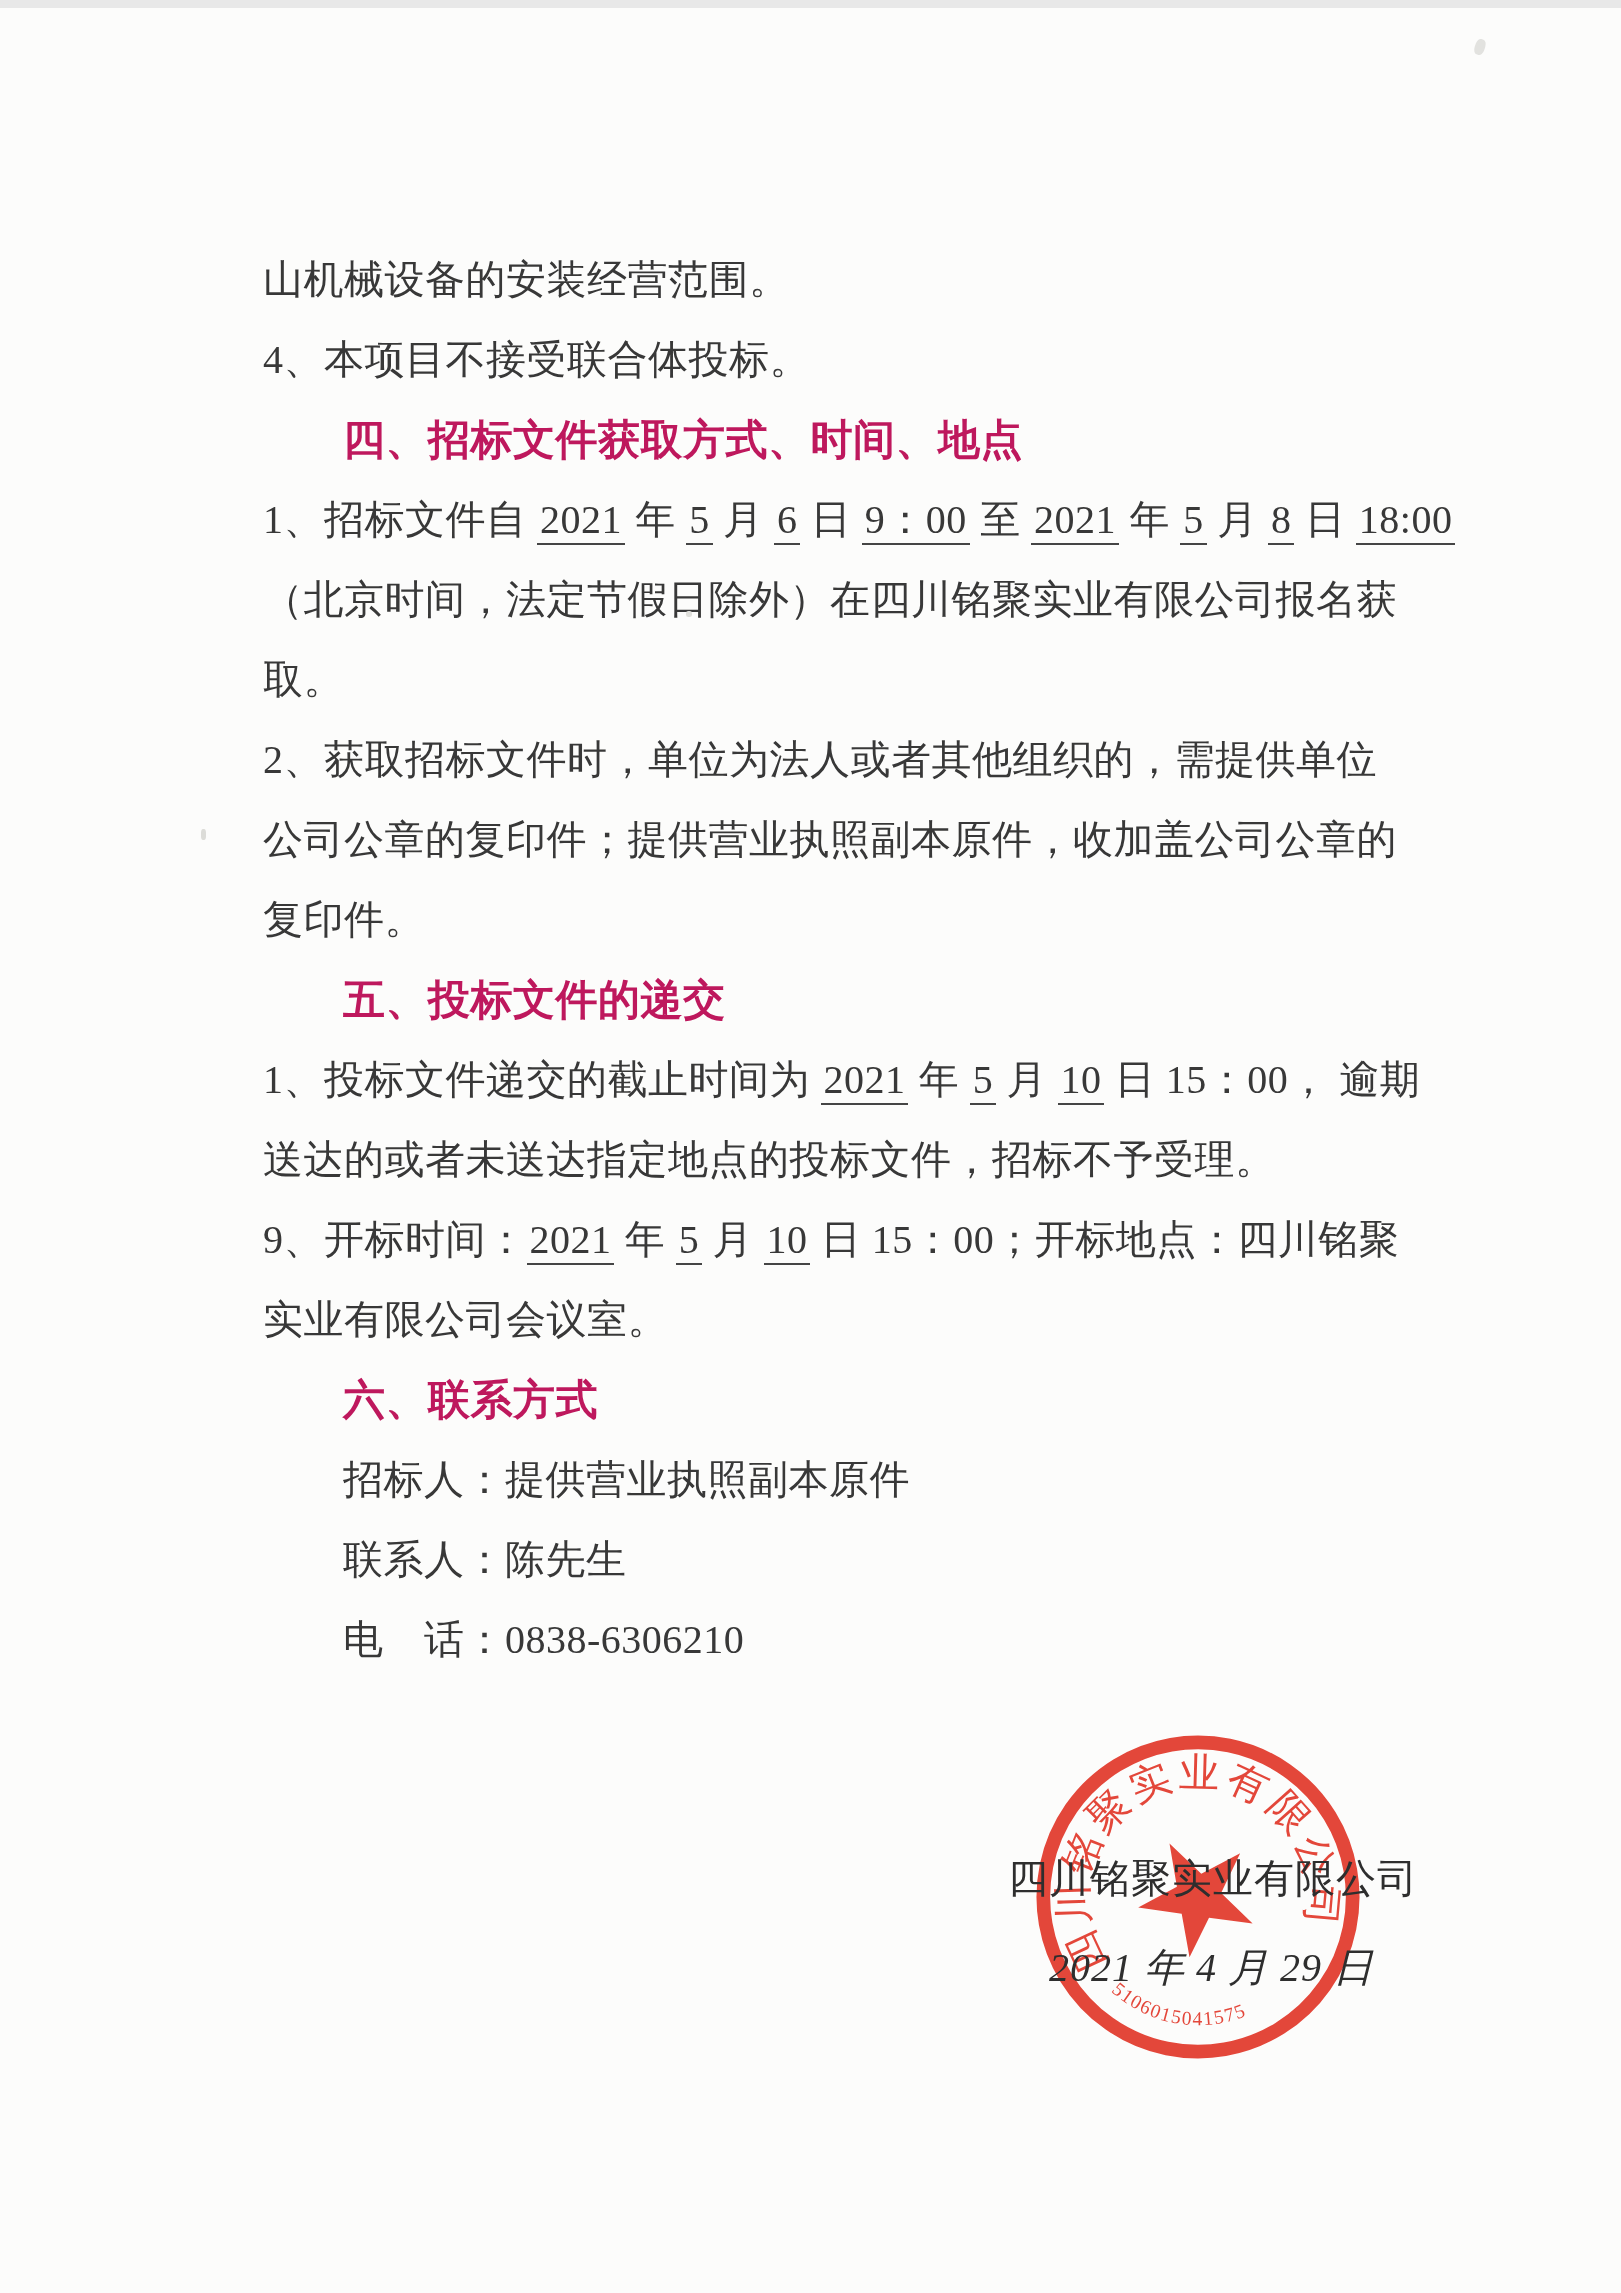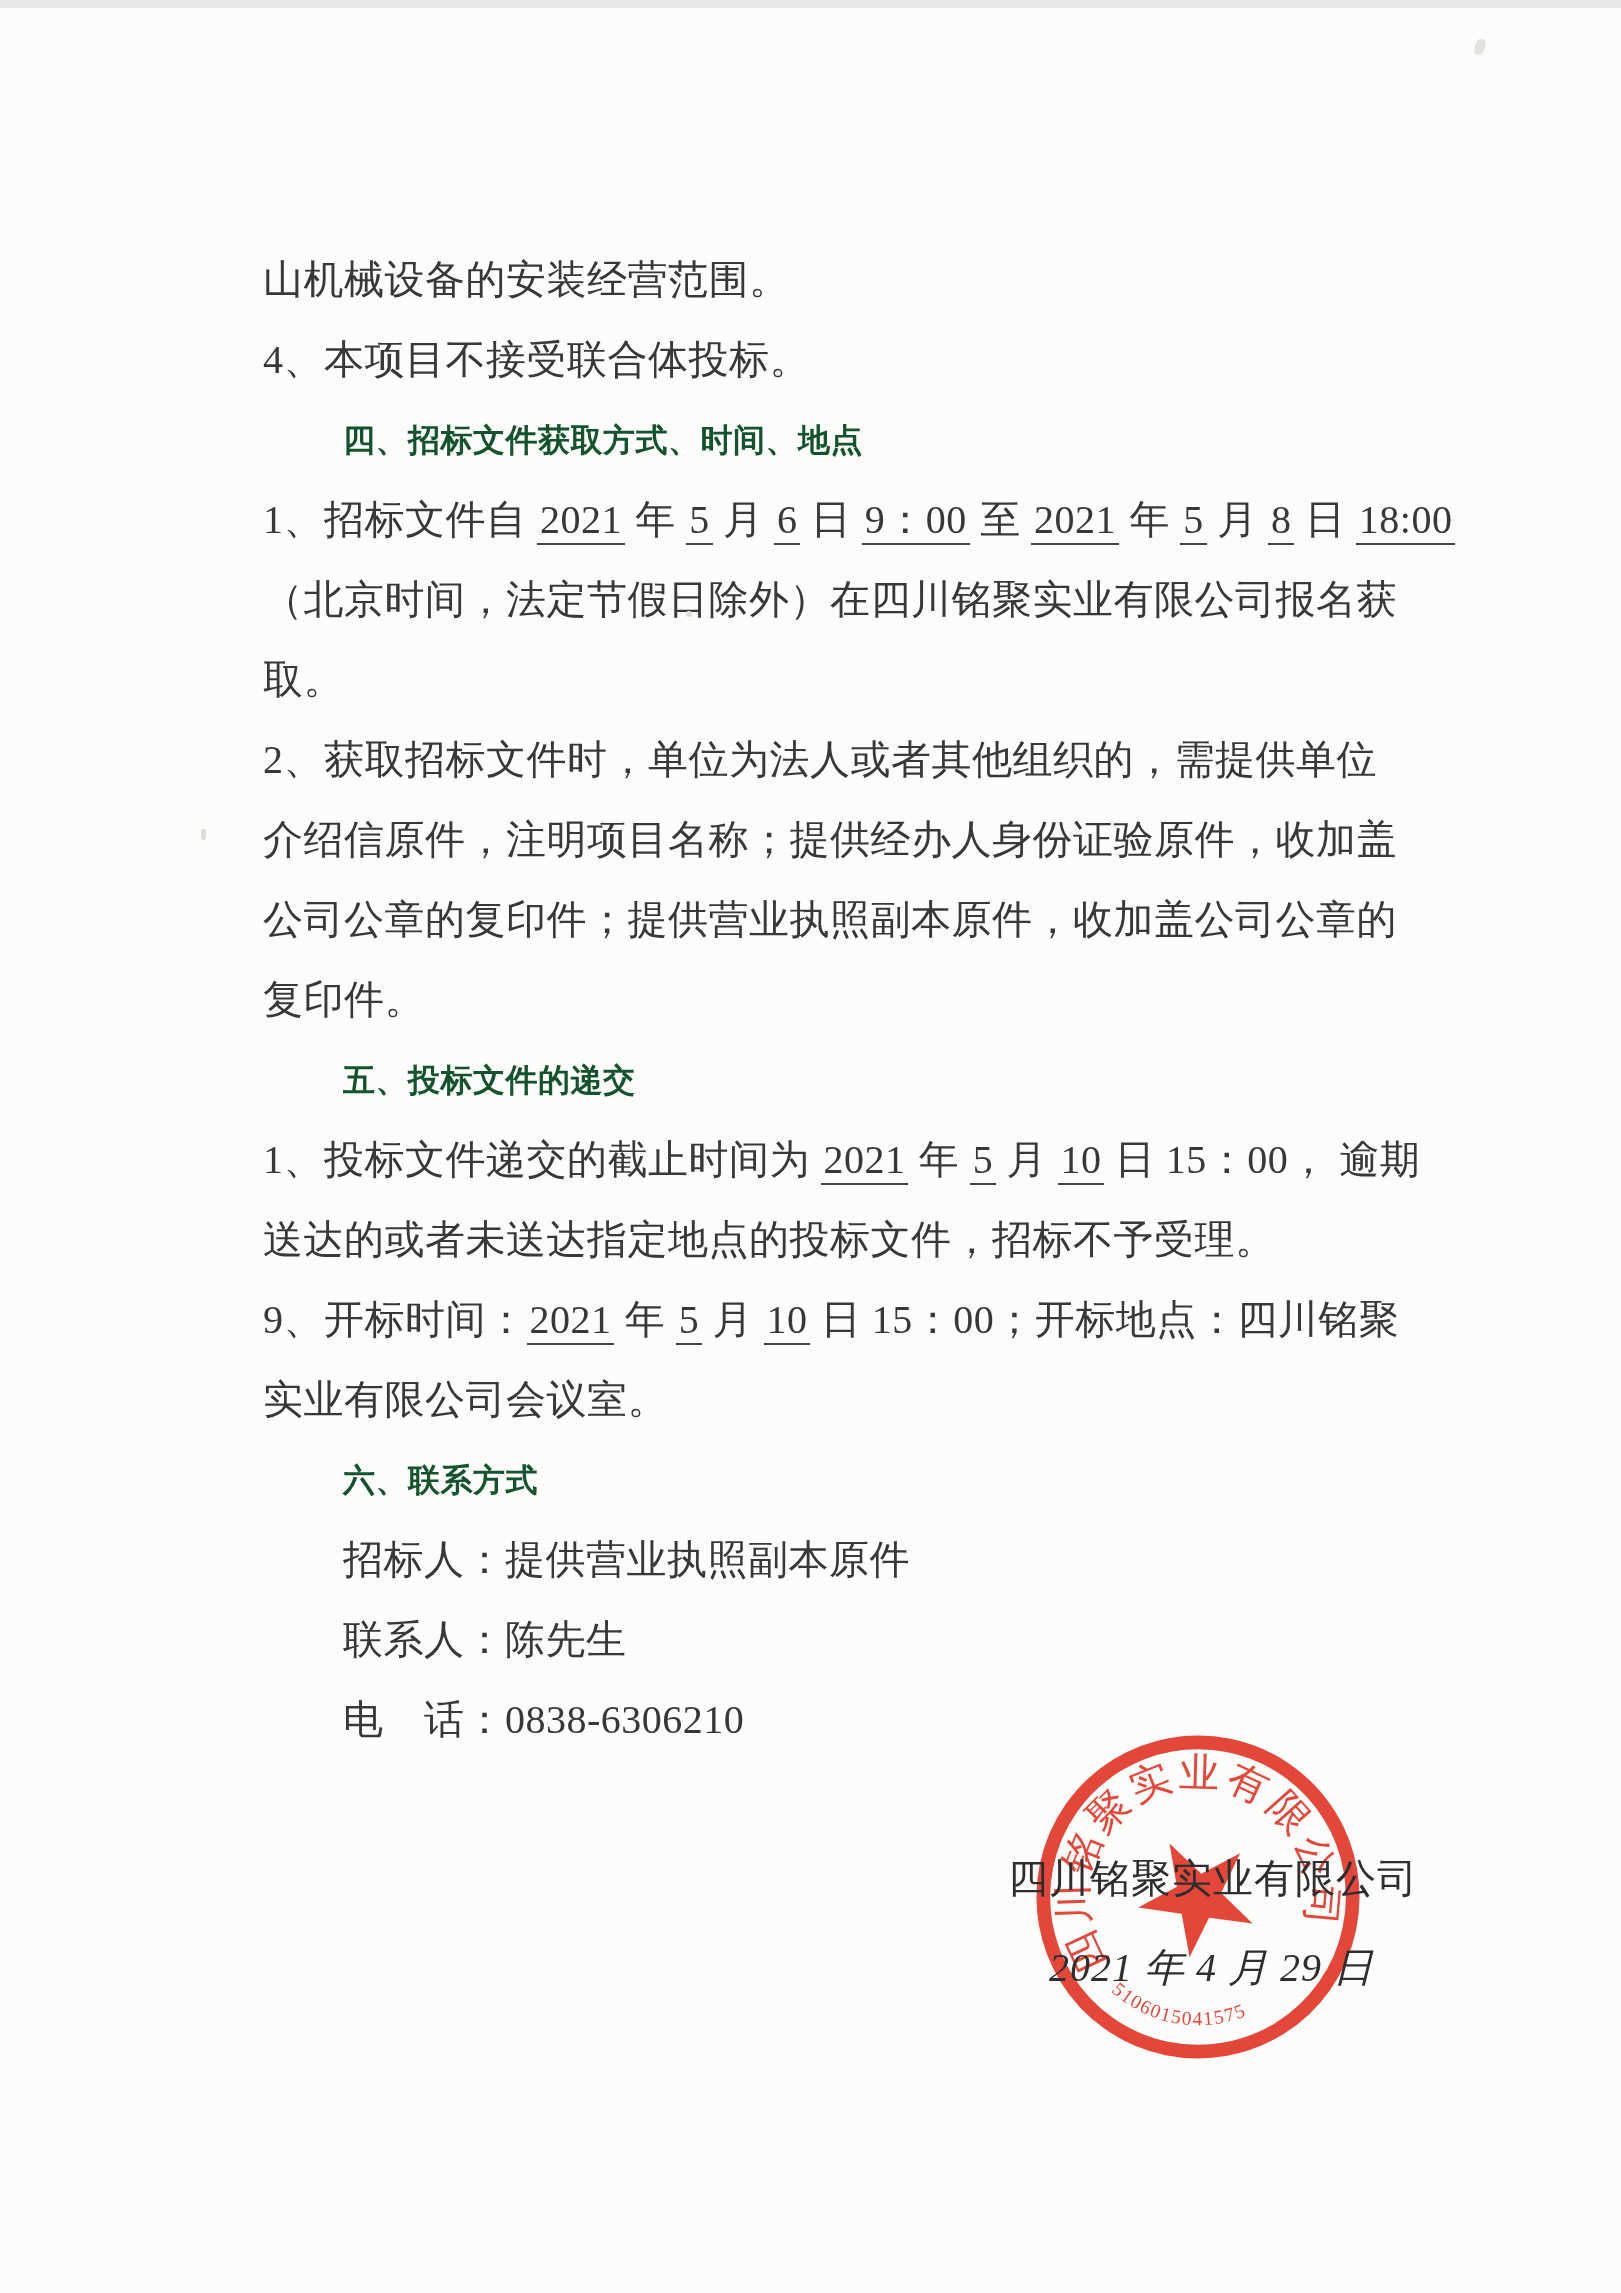--- a/index.html
+++ b/index.html
@@ -17,22 +17,22 @@
     width:1176px;
     font-size:40px;
     line-height:80px;
     color:#383838;
     letter-spacing:0.5px;
   }
   .line{white-space:nowrap;}
   .line.indent{padding-left:80px;}
   .line.heading{
     font-weight:bold;
-    color:#14532d;
-    font-size:32px;
+    color:#be185d;
+    font-size:42px;
   }
   .u{
     border-bottom:2.9px solid #454545;
     padding:0 2.9px 1px 2.9px;
   }
   
   .stamp{
     position:absolute;
     left:1012px;top:1703px;
     width:372px;height:372px;
@@ -64,21 +64,20 @@
 <div class="page">
 
   <div class="doc" id="doc-lines">
       <div class="line"><span>山机械设备的安装经营范围。</span></div>
       <div class="line"><span>4、本项目不接受联合体投标。</span></div>
       <div class="line heading indent"><span>四、招标文件获取方式、时间、地点</span></div>
       <div class="line"><span>1、招标文件自 </span><span class="u">2021</span><span> 年 </span><span class="u">5</span><span> 月 </span><span class="u">6</span><span> 日 </span><span class="u">9：00</span><span> 至 </span><span class="u">2021</span><span> 年 </span><span class="u">5</span><span> 月 </span><span class="u">8</span><span> 日 </span><span class="u">18:00</span></div>
       <div class="line"><span>（北京时间，法定节假日除外）在四川铭聚实业有限公司报名获</span></div>
       <div class="line"><span>取。</span></div>
       <div class="line"><span>2、获取招标文件时，单位为法人或者其他组织的，需提供单位</span></div>
-      <div class="line"><span>介绍信原件，注明项目名称；提供经办人身份证验原件，收加盖</span></div>
       <div class="line"><span>公司公章的复印件；提供营业执照副本原件，收加盖公司公章的</span></div>
       <div class="line"><span>复印件。</span></div>
       <div class="line heading indent"><span>五、投标文件的递交</span></div>
       <div class="line"><span>1、投标文件递交的截止时间为 </span><span class="u">2021</span><span> 年 </span><span class="u">5</span><span> 月 </span><span class="u">10</span><span> 日 15：00， 逾期</span></div>
       <div class="line"><span>送达的或者未送达指定地点的投标文件，招标不予受理。</span></div>
       <div class="line"><span>9、开标时间：</span><span class="u">2021</span><span> 年 </span><span class="u">5</span><span> 月 </span><span class="u">10</span><span> 日 15：00；开标地点：四川铭聚</span></div>
       <div class="line"><span>实业有限公司会议室。</span></div>
       <div class="line heading indent"><span>六、联系方式</span></div>
       <div class="line indent"><span>招标人：提供营业执照副本原件</span></div>
       <div class="line indent"><span>联系人：陈先生</span></div>

